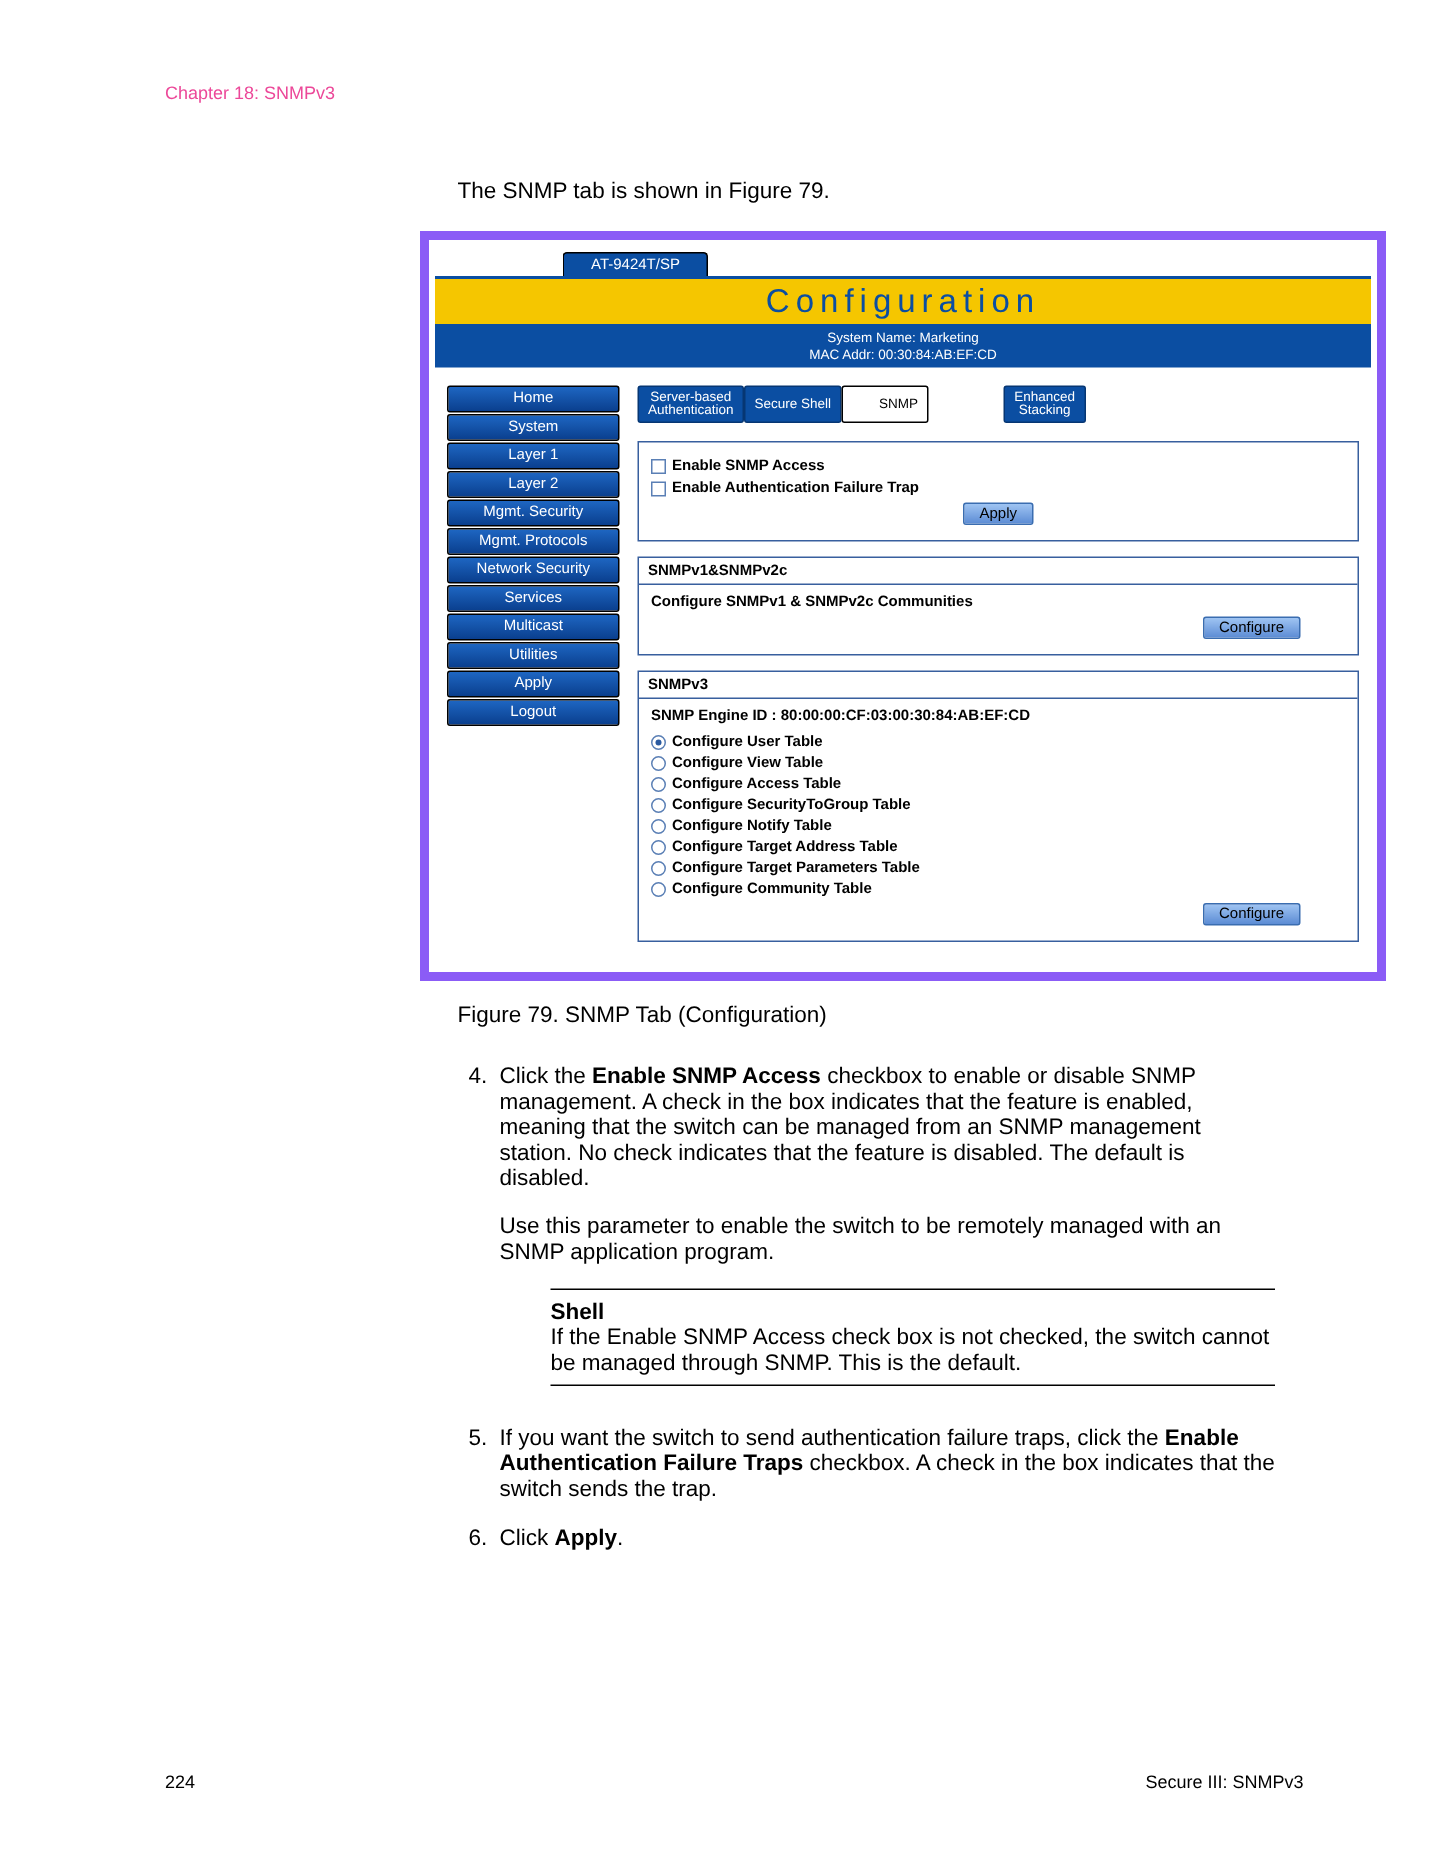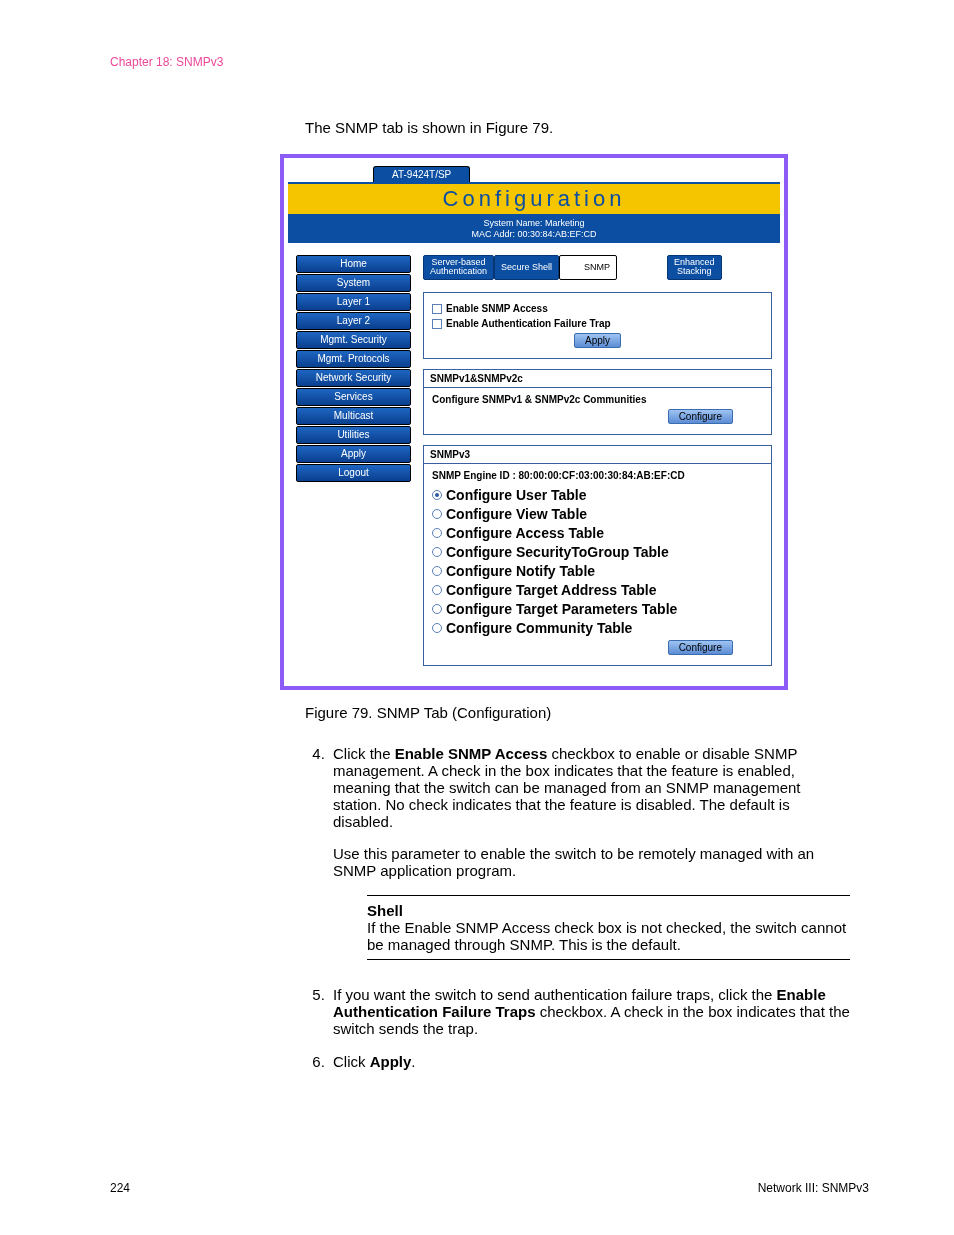--- a/index.html
+++ b/index.html
@@ -24,22 +24,22 @@
   .body-col {
     margin-left: 195px;
     width: 545px;
   }
   .intro-line {
     font-size: 15px;
     margin-bottom: 18px;
   }
 
   .fig-box {
-    border: 4px solid #8b5cf6;
-    width: 508px;
+    border: 6px solid #8b5cf6;
+    width: 644px;
     margin-left: -25px;
     background: #fff;
     box-sizing: border-box;
     padding: 8px 4px 10px 4px;
   }
 
   .model-tab-row {
     display: flex;
     margin-left: 85px;
     margin-bottom: 0;
@@ -154,21 +154,21 @@
     margin: 4px 0;
   }
   .chk {
     width: 10px; height: 10px;
     border: 1px solid #5a7fb5;
     display: inline-block;
     box-sizing: border-box;
   }
   .radio-row {
     display: flex; align-items: center; gap: 4px;
-    font-size: 14px; font-weight: bold; margin: 3px 0;
+    font-size: 10px; font-weight: bold; margin: 3px 0;
   }
   .radio {
     width: 10px; height: 10px; border: 1px solid #5a7fb5;
     border-radius: 50%; display: inline-flex;
     align-items: center; justify-content: center;
     box-sizing: border-box;
   }
   .radio.sel::after {
     content: ""; width: 4px; height: 4px; background: #2a5aa0;
     border-radius: 50%;
@@ -358,15 +358,15 @@
         <span>If you want the switch to send authentication failure traps, click the </span><span class="bold">Enable Authentication Failure Traps</span><span> checkbox. A check in the box indicates that the switch sends the trap.</span>
       </li>
       <li>
         <span>Click </span><span class="bold">Apply</span><span>.</span>
       </li>
     </ol>
   </div>
 
   <div class="footer">
     <span>224</span>
-    <span>Network III: SNMPv3</span>
+    <span>Secure III: SNMPv3</span>
   </div>
 </div>
 
 </body></html>

